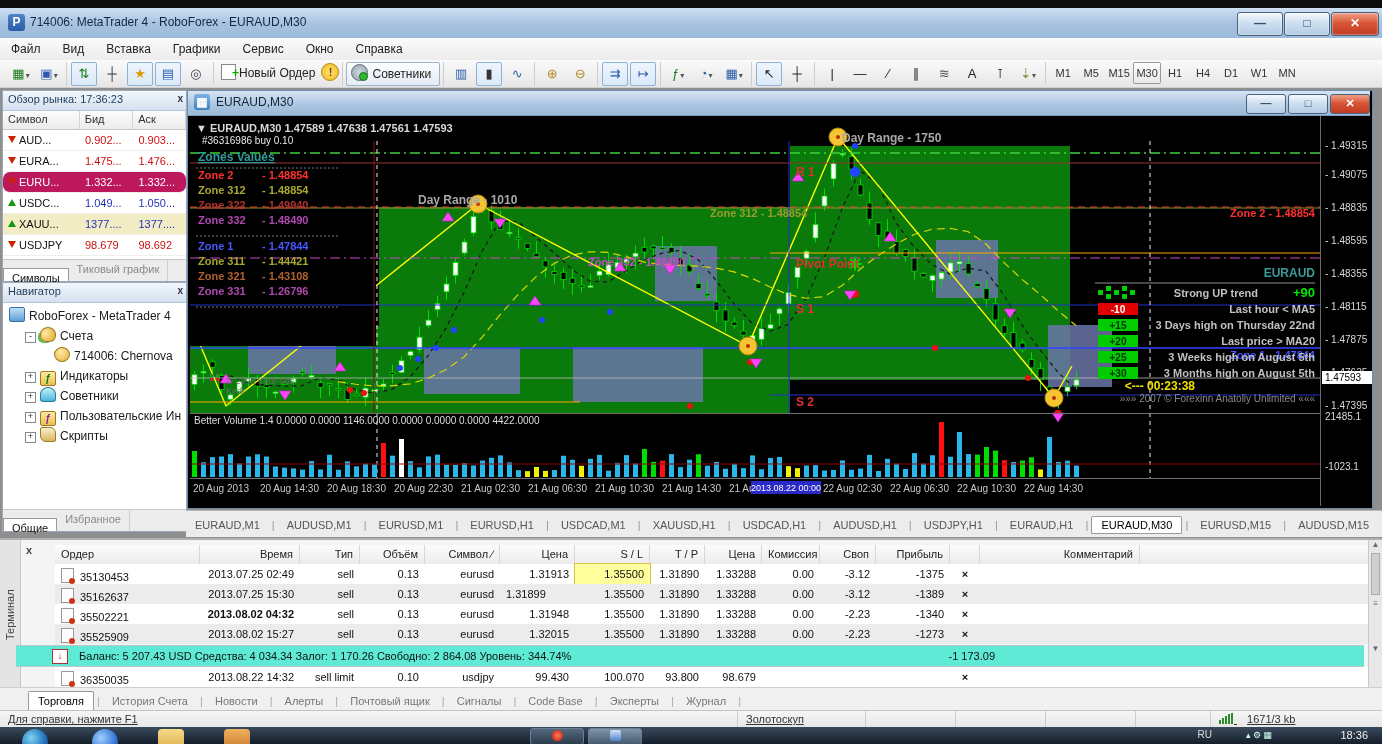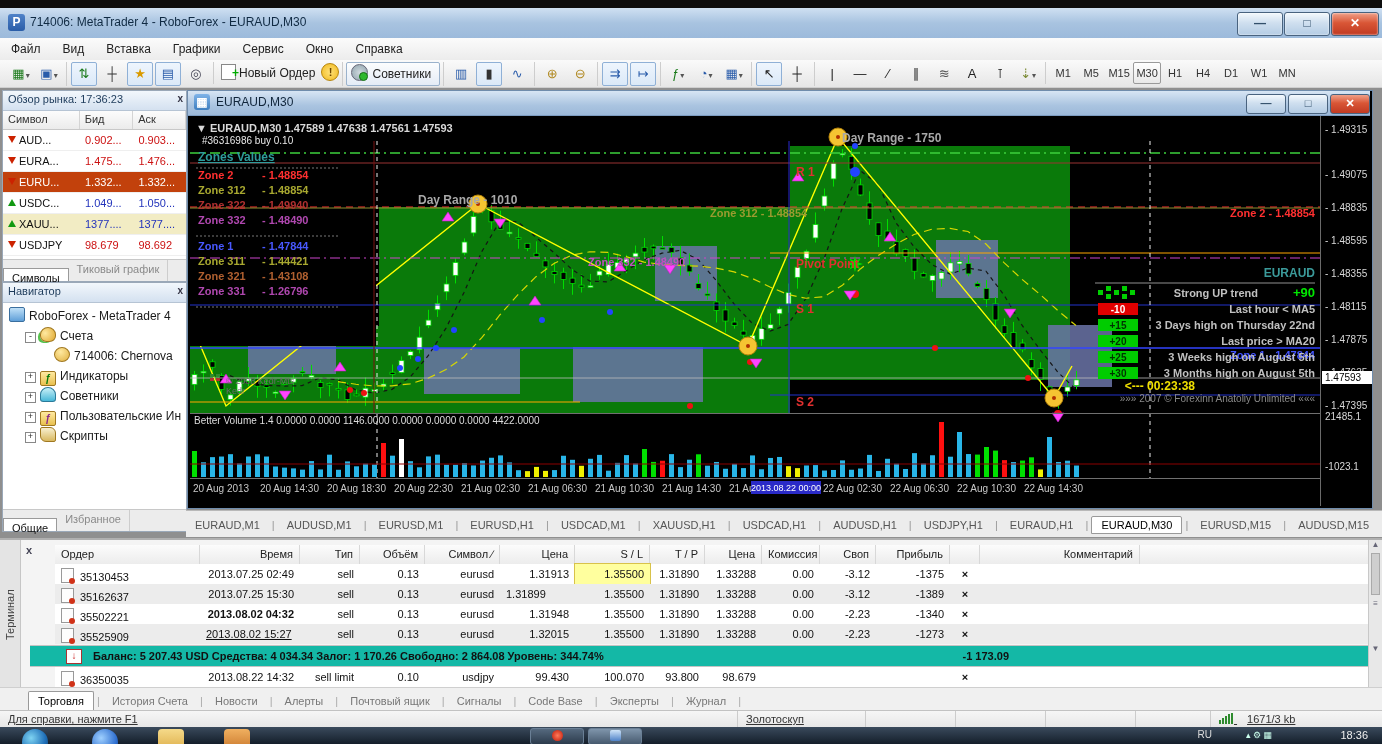--- a/index.html
+++ b/index.html
@@ -43,21 +43,21 @@
   
   .panel{position:absolute;background:#fff;border:1px solid #9aa8b8;}
   .ptitle{height:17px;background:linear-gradient(#f2f7fc,#d4e1f0);border-bottom:1px solid #b6c4d4;
           font-size:11px;color:#1c3a5a;padding:2px 4px 0 5px;position:relative;}
   .pclose{position:absolute;right:3px;top:2px;font-size:10px;color:#334;font-weight:bold;}
   .mwhdr{display:flex;height:18px;border-bottom:1px solid #c8c8c8;background:linear-gradient(#fcfcfc,#ebebeb);}
   .mwhdr div{border-right:1px solid #d4d4d4;padding:2px 4px 0 5px;color:#333;}
   .mwrow{display:flex;height:20px;line-height:20px;border-bottom:1px solid #efefef;}
   .mwrow div{padding:0 4px 0 5px;overflow:hidden;white-space:nowrap;}
   .mwrow .num{text-align:left;}
-  .mwsel{background:#c2410c;color:#fff !important;}
+  .mwsel{background:#be185d;color:#fff !important;border-radius:7px;}
   .mwsel div{color:#fff !important;}
   .mwhl{background:#f2ecc4;}
   .arr{display:inline-block;width:0;height:0;border-left:4px solid transparent;border-right:4px solid transparent;vertical-align:1px;margin-right:3px;}
   .arr.down{border-top:7px solid #cc2200;}
   .arr.up{border-bottom:7px solid #119911;}
   .ptabs{position:absolute;left:0;bottom:0;width:100%;height:21px;background:#ececec;border-top:1px solid #c8c8c8;display:flex;}
   .ptab{padding:3px 8px 0 8px;color:#8a8a8a;font-size:11px;border-right:1px solid #cdcdcd;}
   .ptab.active{background:#fff;color:#111;border:1px solid #9a9a9a;border-bottom:none;margin-top:8px;}
   .navrow{height:20px;line-height:20px;white-space:nowrap;overflow:hidden;color:#1a1a1a;font-size:12px;}
   .expander{display:inline-block;width:9px;height:9px;border:1px solid #888;background:#fff;line-height:7px;text-align:center;
@@ -86,21 +86,21 @@
   #termside span{position:absolute;left:2px;top:86px;transform:rotate(-90deg);transform-origin:center;white-space:nowrap;color:#444;font-size:11px;display:block;width:16px;}
   .thdr{position:absolute;left:55px;top:5px;width:1315px;height:19px;display:flex;background:linear-gradient(#fcfcfc,#ececec);border-bottom:1px solid #cccccc;}
   .thdr div{box-sizing:border-box;padding:3px 6px 0 6px;border-right:1px solid #d8d8d8;color:#222;overflow:hidden;white-space:nowrap;}
   .trow{position:absolute;left:55px;width:1315px;height:20px;display:flex;background:#fff;}
   .trow.alt{background:#ececec;}
   .trow div{box-sizing:border-box;padding:4px 6px 0 6px;overflow:hidden;white-space:nowrap;color:#111;}
   .slhl{background:#ffff9e;outline:1px solid #d8c24a;}
   .docico{display:inline-block;width:11px;height:13px;background:#fdfdfd;border:1px solid #999;position:relative;margin-right:6px;vertical-align:-2px;}
   .docico:after{content:"";position:absolute;right:-2px;bottom:-2px;width:6px;height:6px;border-radius:50%;background:#d03218;}
   .xg{color:#aaa;font-weight:bold;}
-  #balrow{position:absolute;left:30px;top:105px;width:1348px;height:20px;background:#14b8a6;border-top:1px solid #c4c4c4;border-bottom:1px solid #c4c4c4;font-weight:bold;}
+  #balrow{position:absolute;left:16px;top:105px;width:1348px;height:20px;background:#5eead4;border-top:1px solid #c4c4c4;border-bottom:1px solid #c4c4c4;font-weight:normal;}
   #termtabs{position:absolute;left:0;top:147px;width:1382px;height:25px;background:#f0f0f0;border-top:1px solid #cfcfcf;padding:3px 0 0 28px;box-sizing:border-box;white-space:nowrap;}
   .ttab{display:inline-block;padding:3px 9px;color:#777;font-size:11px;}
   .ttab.active{background:#fff;border:1px solid #999;border-bottom:none;color:#000;border-radius:2px 2px 0 0;}
   .ttabsep{color:#aaa;}
   #tscroll{position:absolute;right:0;top:0;width:13px;height:147px;background:#e8e8e8;border-left:1px solid #c8c8c8;font-size:8px;color:#667;text-align:center;}
   
   #statusbar{position:absolute;left:0;top:710px;width:1382px;height:17px;background:linear-gradient(#f6f6f6,#e6e6e6);border-top:1px solid #c2c2c2;display:flex;font-size:11px;color:#333;text-decoration:underline;}
   .scell{border-right:1px solid #cccccc;padding:2px 8px 0 8px;box-sizing:border-box;overflow:hidden;white-space:nowrap;}
   .sigbars{display:inline-block;vertical-align:-1px;}
   .sigbars i{display:inline-block;width:2px;margin-right:1px;background:#2e8b2e;}
@@ -658,21 +658,21 @@
         <text x="472" y="376" fill="#C8C8C8" font-size="10" text-anchor="start" font-family="Liberation Sans, sans-serif" font-weight="normal">21 Aug 14:30</text>
         <text x="539" y="376" fill="#C8C8C8" font-size="10" text-anchor="start" font-family="Liberation Sans, sans-serif" font-weight="normal">21 Aug 18:3</text>
         <text x="633" y="376" fill="#C8C8C8" font-size="10" text-anchor="start" font-family="Liberation Sans, sans-serif" font-weight="normal">22 Aug 02:30</text>
         <text x="700" y="376" fill="#C8C8C8" font-size="10" text-anchor="start" font-family="Liberation Sans, sans-serif" font-weight="normal">22 Aug 06:30</text>
         <text x="767" y="376" fill="#C8C8C8" font-size="10" text-anchor="start" font-family="Liberation Sans, sans-serif" font-weight="normal">22 Aug 10:30</text>
         <text x="834" y="376" fill="#C8C8C8" font-size="10" text-anchor="start" font-family="Liberation Sans, sans-serif" font-weight="normal">22 Aug 14:30</text>
         <rect x="561" y="365" width="70" height="13" fill="#2A2AC8"></rect>
         <text x="596" y="375" fill="#FFFFFF" font-size="9" text-anchor="middle" font-family="Liberation Sans, sans-serif" font-weight="normal">2013.08.22 00:00</text>
       </svg></div>
   <div id="pscale">
-      <div class="tick" style="top: 8px;">- 1.49315</div>
+      <div class="tick" style="top: 24px;">- 1.49315</div>
       <div class="tick" style="top: 53px;">- 1.49075</div>
       <div class="tick" style="top: 86px;">- 1.48835</div>
       <div class="tick" style="top: 119px;">- 1.48595</div>
       <div class="tick" style="top: 152px;">- 1.48355</div>
       <div class="tick" style="top: 185px;">- 1.48115</div>
       <div class="tick" style="top: 218px;">- 1.47875</div>
       <div class="tick" style="top: 251px;">- 1.47635</div>
       <div class="tick" style="top: 284px;">- 1.47395</div>
       <div class="curprice" style="top: 255px;">1.47593</div>
       <div class="tick" style="top: 295px;">21485.1</div>
@@ -744,21 +744,21 @@
           <div style="width: 75px; text-align: right;">1.35500</div>
           <div style="width: 55px; text-align: right;">1.31890</div>
           <div style="width: 57px; text-align: right;">1.33288</div>
           <div style="width: 58px; text-align: right;">0.00</div>
           <div style="width: 56px; text-align: right;">-2.23</div>
           <div style="width: 74px; text-align: right;">-1340</div>
           <div class="xg" style="width: 30px; text-align: center;">×</div>
         </div>
         <div class="trow alt" style="top: 84px;">
           <div style="width: 145px; text-align: left;"><span class="docico"></span>35525909</div>
-          <div style="width: 100px;  text-decoration: underline;">2013.08.02 15:27</div>
+          <div style="width: 100px; text-align: right;">2013.08.02 15:27</div>
           <div style="width: 60px; text-align: right;">sell</div>
           <div style="width: 65px; text-align: right;">0.13</div>
           <div style="width: 75px; text-align: right;">eurusd</div>
           <div style="width: 75px; text-align: right;">1.32015</div>
           <div style="width: 75px; text-align: right;">1.35500</div>
           <div style="width: 55px; text-align: right;">1.31890</div>
           <div style="width: 57px; text-align: right;">1.33288</div>
           <div style="width: 58px; text-align: right;">0.00</div>
           <div style="width: 56px; text-align: right;">-2.23</div>
           <div style="width: 74px; text-align: right;">-1273</div>

